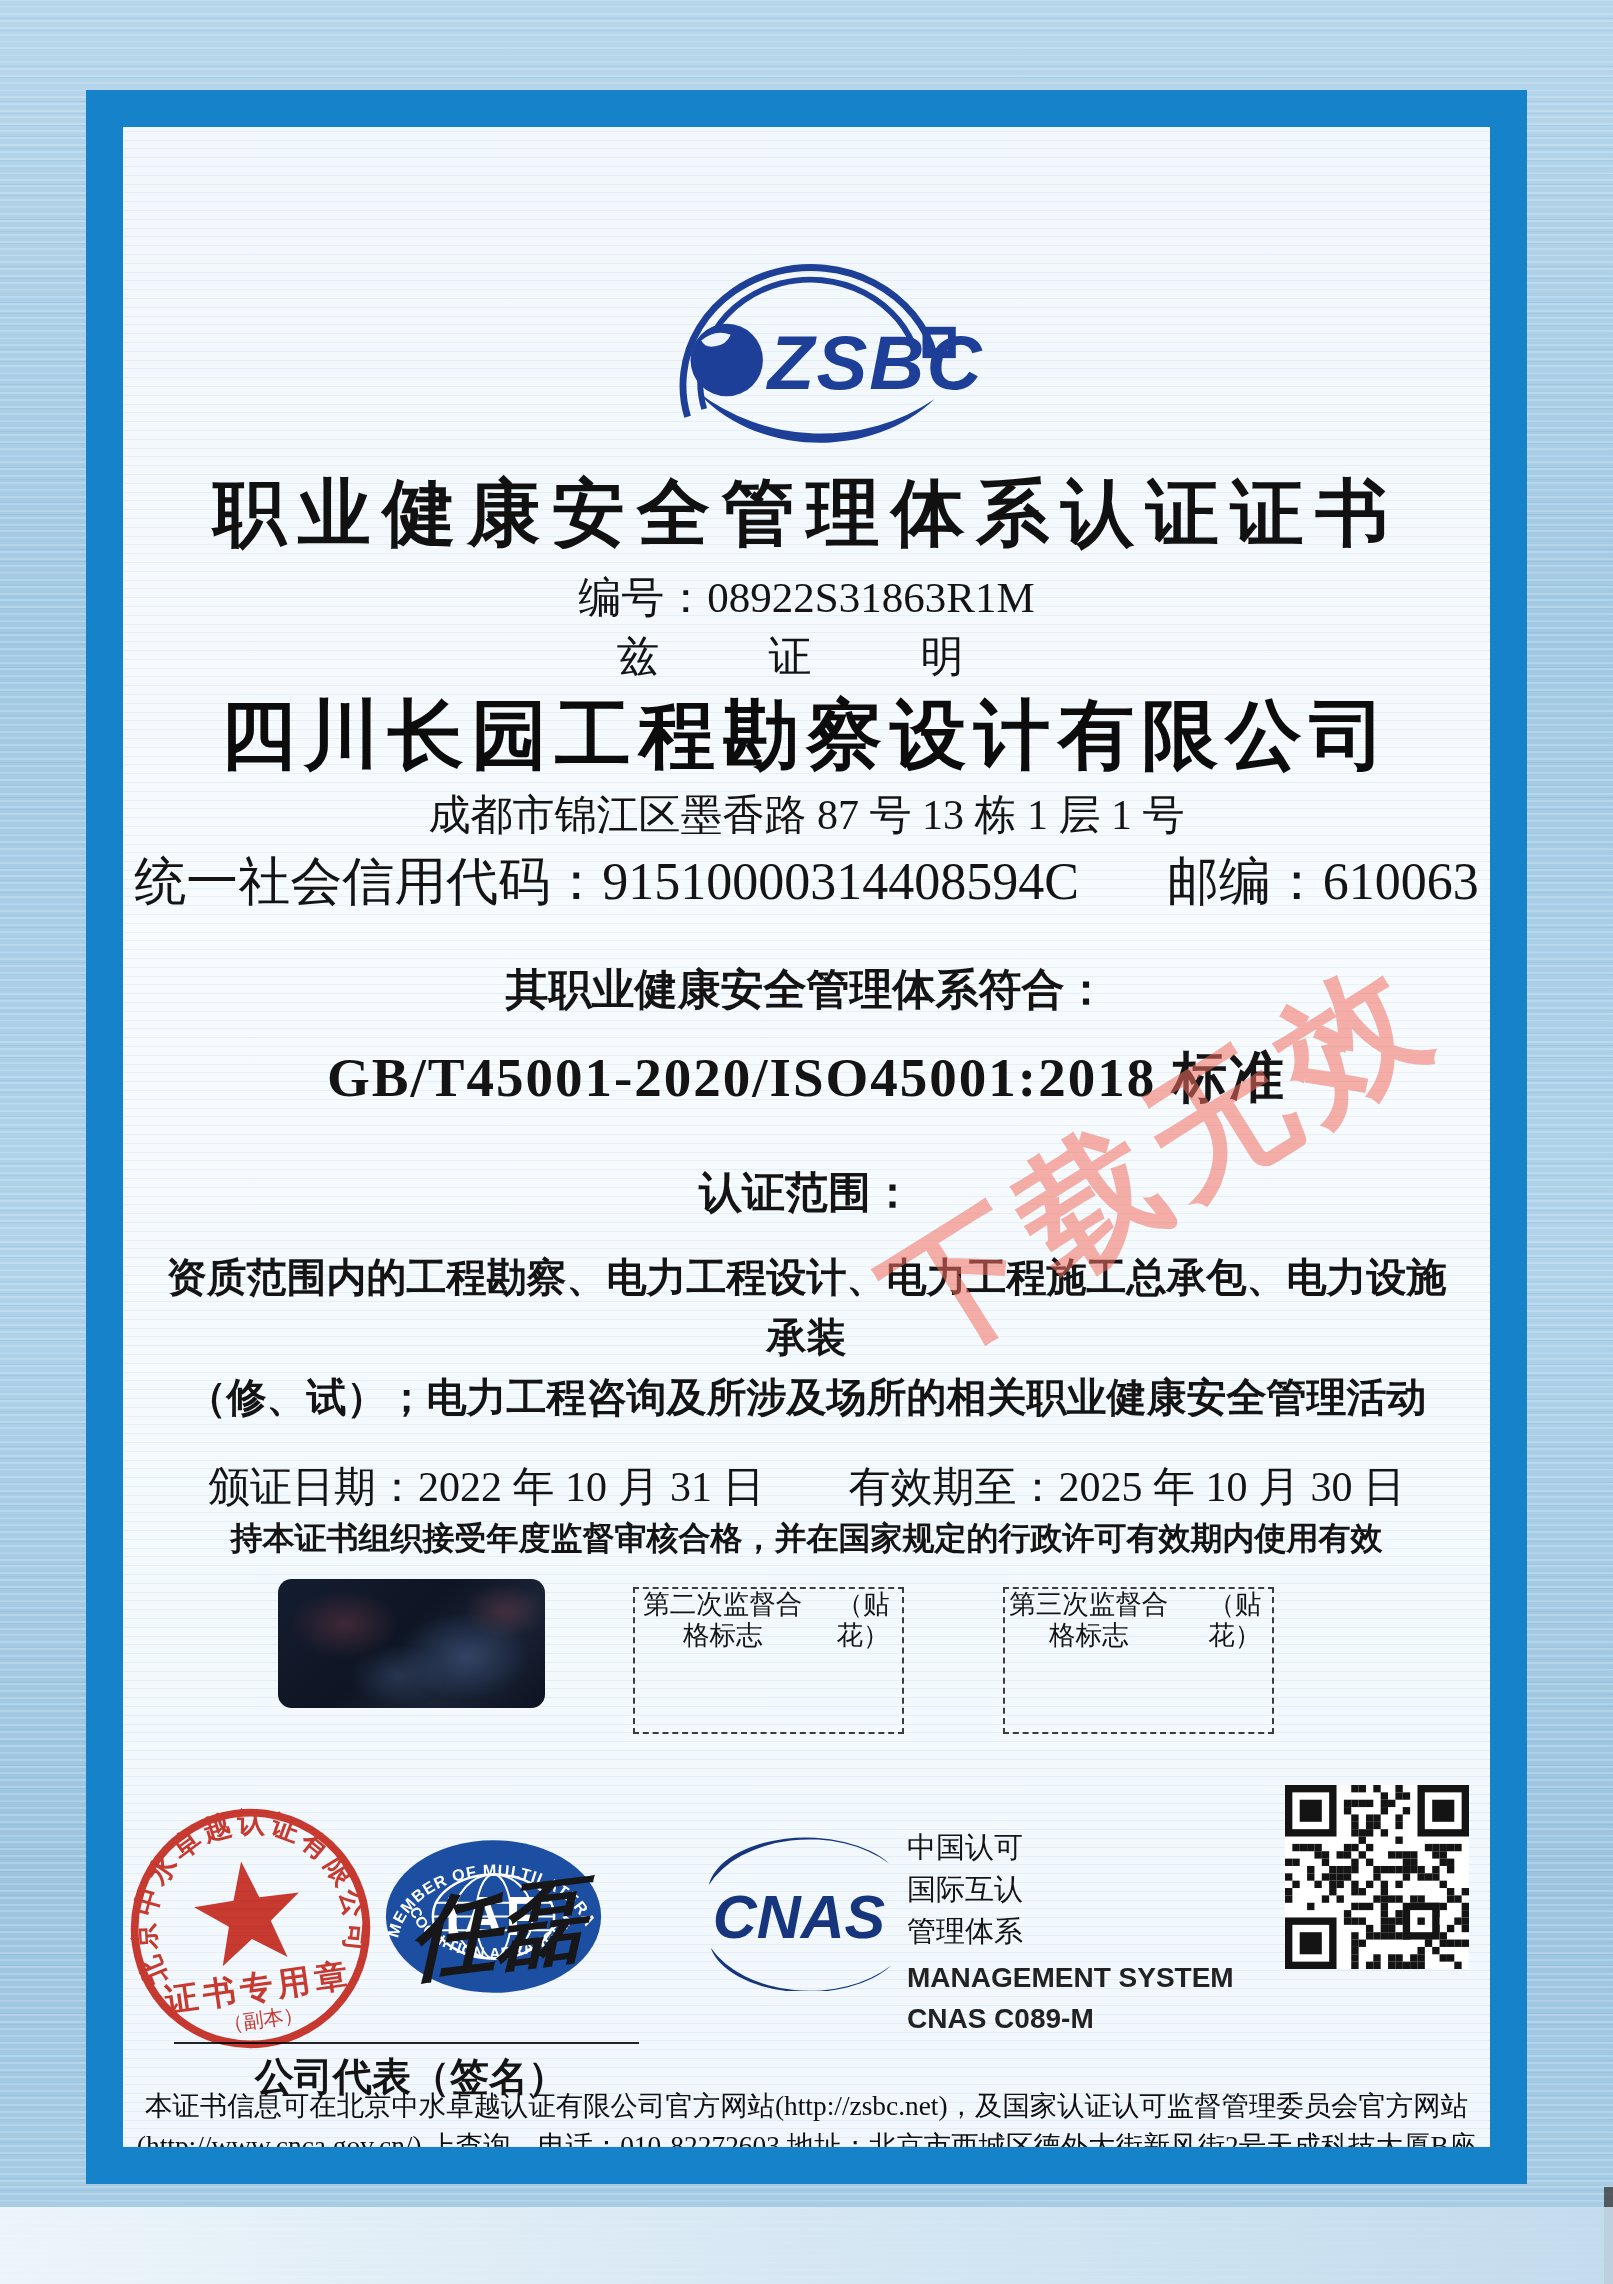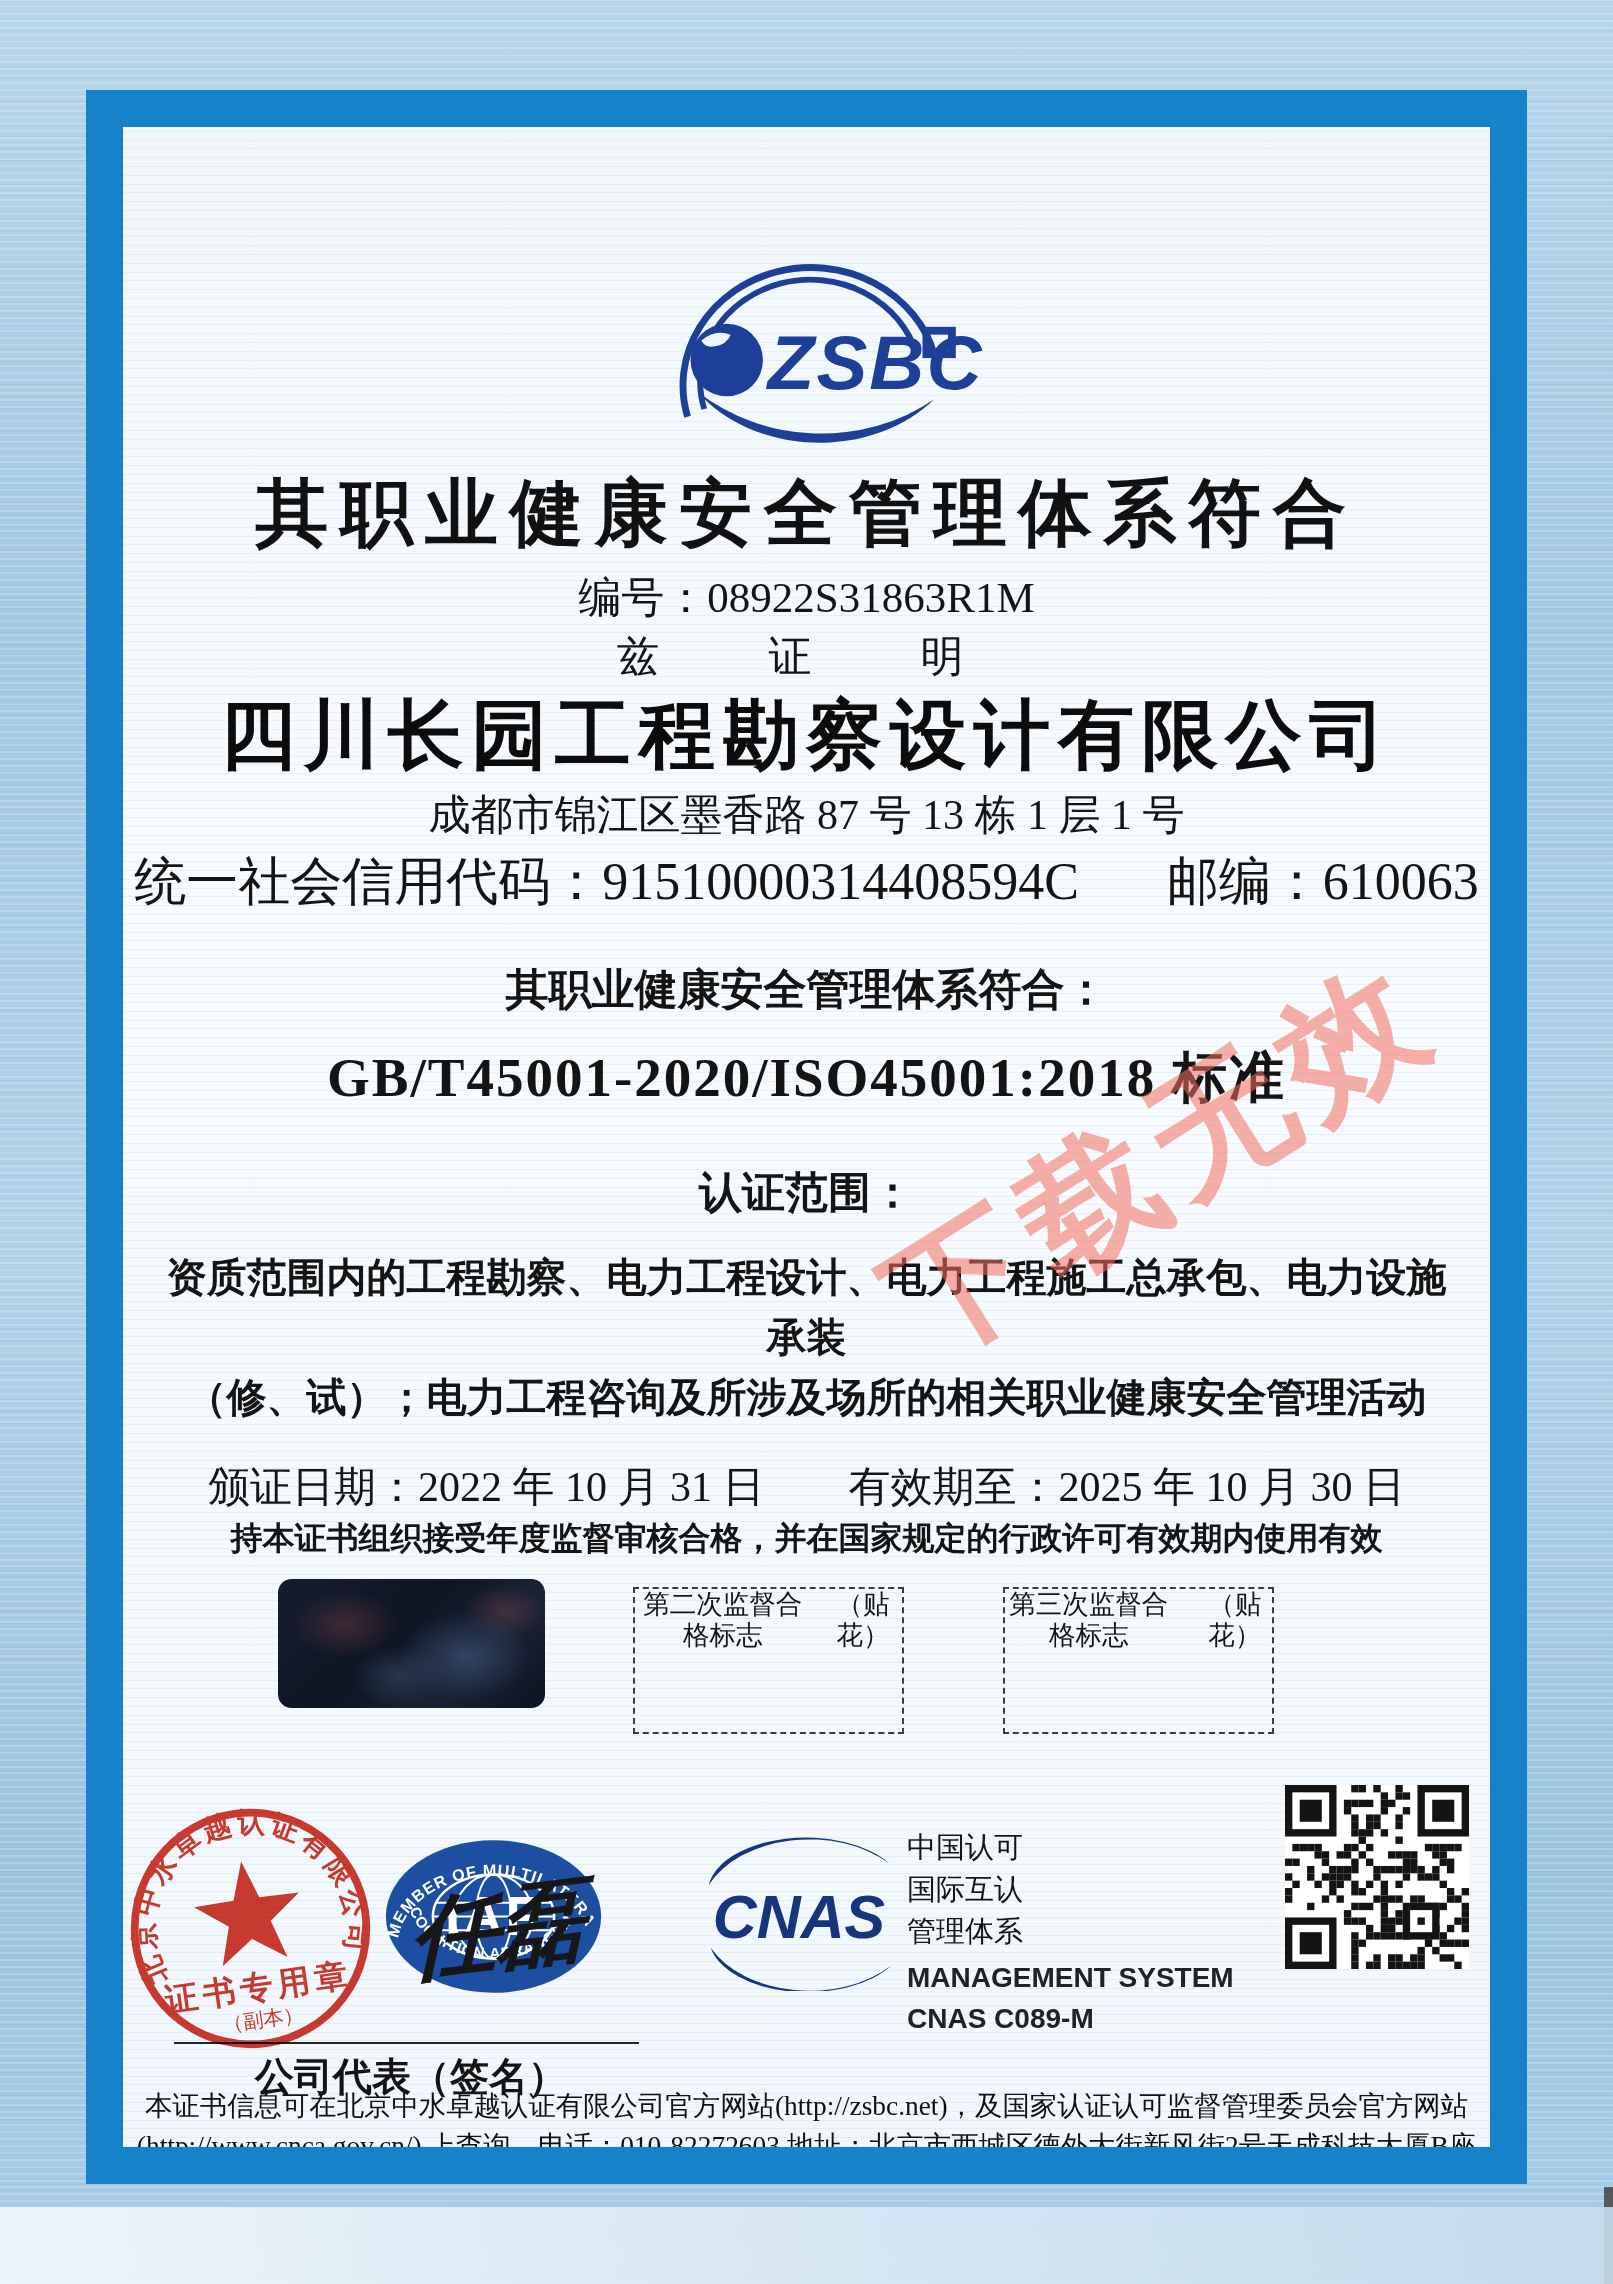--- a/index.html
+++ b/index.html
@@ -88,21 +88,21 @@
       <svg class="logo-svg" width="392" height="231" viewBox="0 0 400 236">
         <path d="M78,196 A128,118 0 1 1 330,132" fill="none" stroke="#1d3f97" stroke-width="7"></path>
         <path d="M95,188 A106,98 0 1 1 312,132" fill="none" stroke="#1d3f97" stroke-width="6"></path>
         <rect x="322" y="108" width="26" height="24" fill="none" stroke="#1d3f97" stroke-width="8"></rect>
         <circle cx="118" cy="138" r="37" fill="#1d3f97"></circle>
         <path d="M92,118 q14,-12 30,-6 q-4,10 -16,12 q-10,2 -14,-6 Z" fill="#eef4fb"></path>
         <text x="160" y="168" font-family="Liberation Sans, DejaVu Sans, sans-serif" font-weight="900" font-style="italic" font-size="78" letter-spacing="2" fill="#1d3f97">ZSBC</text>
         <path d="M88,170 A150,118 0 0 0 330,178 A190,170 0 0 1 88,170 Z" fill="#1d3f97"></path>
       </svg>
 
-      <h1 class="title">其职业健康安全管理体系符合</h1>
+      <h1 class="title">职业健康安全管理体系认证证书</h1>
 
       <div class="cert-no">
         <span>编号：</span><span>08922S31863R1M</span>
       </div>
 
       <div class="hereby">兹　证　明</div>
 
       <div class="company">四川长园工程勘察设计有限公司</div>
 
       <div class="address">成都市锦江区墨香路 87 号 13 栋 1 层 1 号</div>

